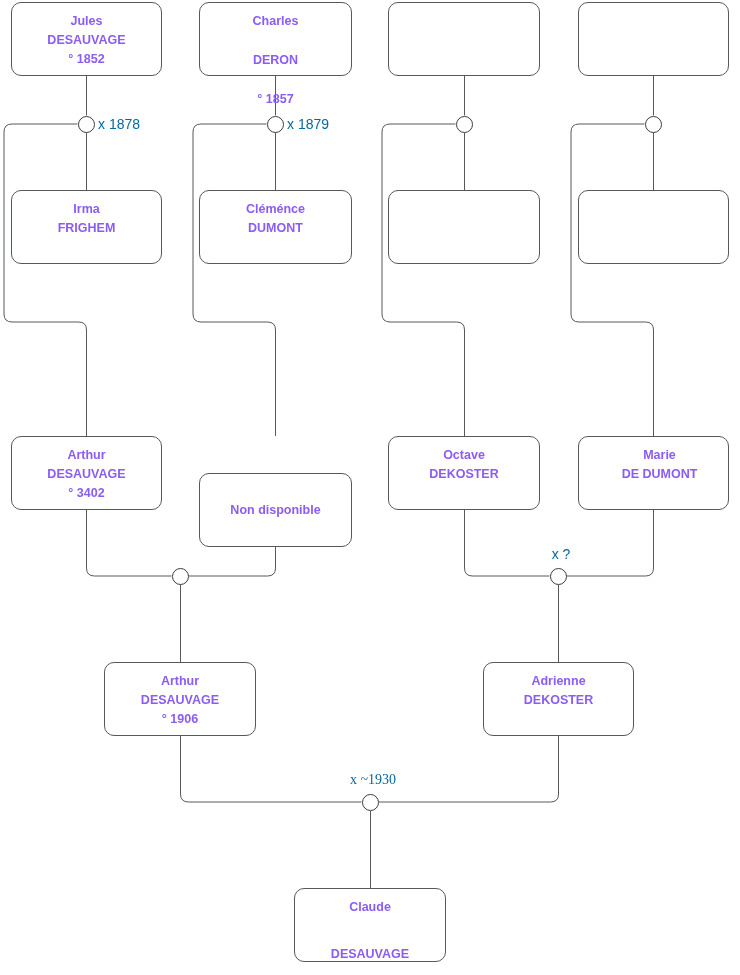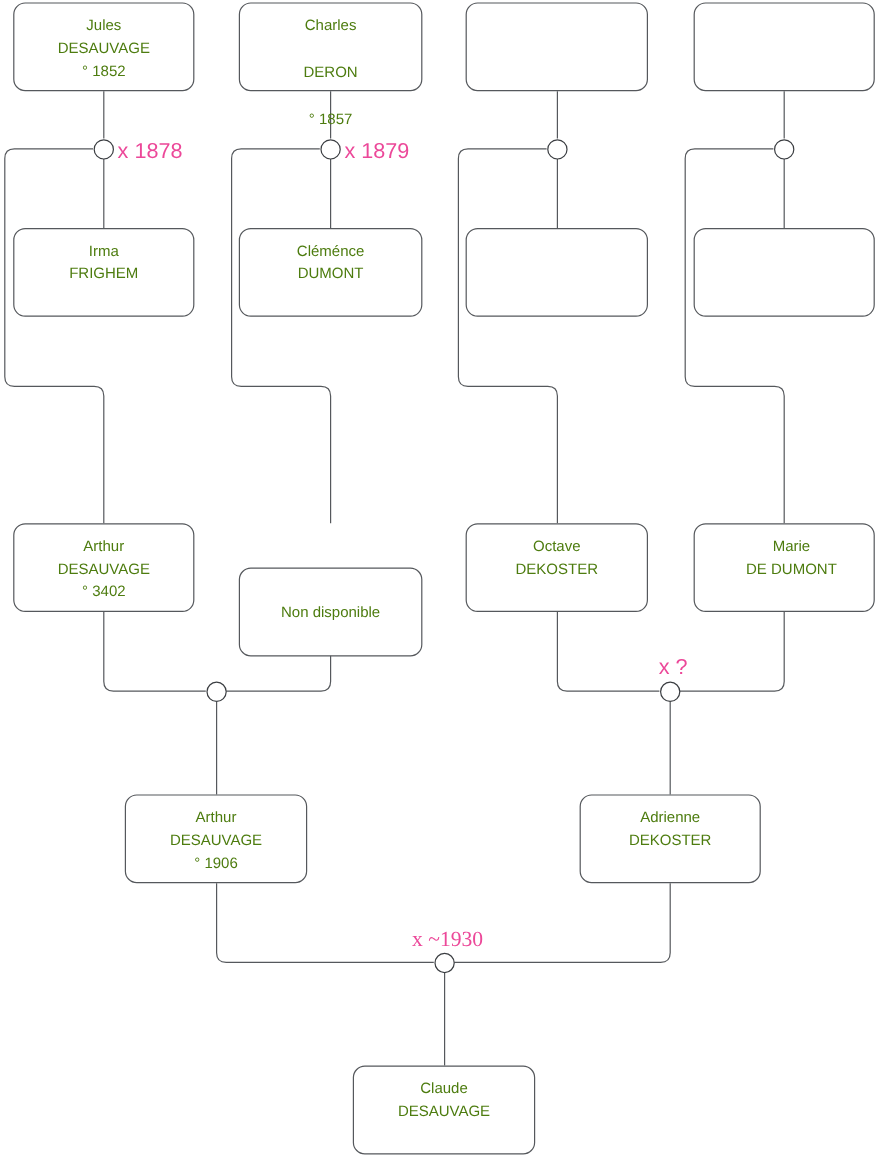--- a/index.html
+++ b/index.html
@@ -35,37 +35,38 @@
     padding-top: 9px;
     z-index: 2;
   }
   .person-box.centered {
     justify-content: center;
     padding-top: 0;
   }
   .person-line {
     font-size: 12.5px;
     line-height: 19px;
-    color: #4d7c0f;
+    color: #8b5cf6;
     white-space: nowrap;
+    font-weight: bold;
   }
   .union-node {
     position: absolute;
     box-sizing: border-box;
     width: 17px;
     height: 17px;
     border: 1px solid #3a3d41;
     border-radius: 50%;
     background: #ffffff;
     z-index: 3;
   }
   .union-label {
     position: absolute;
-    font-size: 18px;
-    color: #ec4899;
+    font-size: 14px;
+    color: #0369a1;
     white-space: nowrap;
     z-index: 3;
   }
 </style>
 </head>
 <body>
 
 <div id="canvas">
 
   <svg id="wires" viewBox="0 0 740 975" width="740" height="975" xmlns="http://www.w3.org/2000/svg">
@@ -135,21 +136,21 @@
       </div>
       <div class="person-box" style="left: 104px; top: 662px; width: 152px; height: 74px;">
         <div class="person-line">Arthur</div>
         <div class="person-line">DESAUVAGE</div>
         <div class="person-line">° 1906</div>
       </div>
       <div class="person-box" style="left: 483px; top: 662px; width: 151px; height: 74px;">
         <div class="person-line">Adrienne</div>
         <div class="person-line">DEKOSTER</div>
       </div>
-      <div class="person-box" style="left: 294px; top: 888px; width: 152px; height: 74px;">
+      <div class="person-box" style="left: 294px; top: 888px; width: 152px; height: 74px; gap: 28px;">
         <div class="person-line">Claude</div>
         <div class="person-line">DESAUVAGE</div>
       </div>
     </div>
   <div id="unions-layer">
       <div class="union-node" style="left: 77.5px; top: 115.5px;"></div>
       <div class="union-label" style="left: 98px; top: 116px;">x 1878</div>
       <div class="union-node" style="left: 266.5px; top: 115.5px;"></div>
       <div class="union-label" style="left: 287px; top: 116px;">x 1879</div>
       <div class="union-node" style="left: 455.5px; top: 115.5px;"></div>

